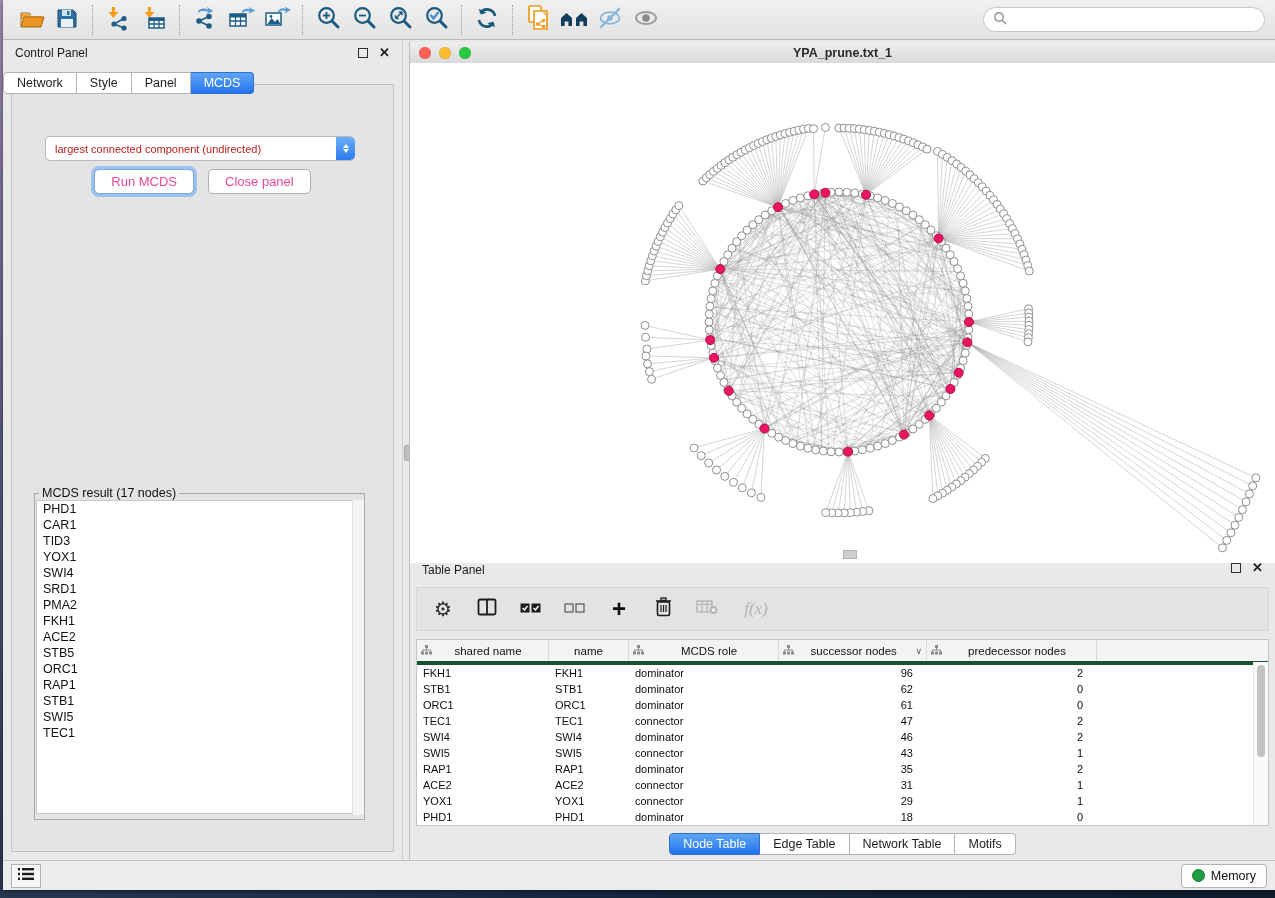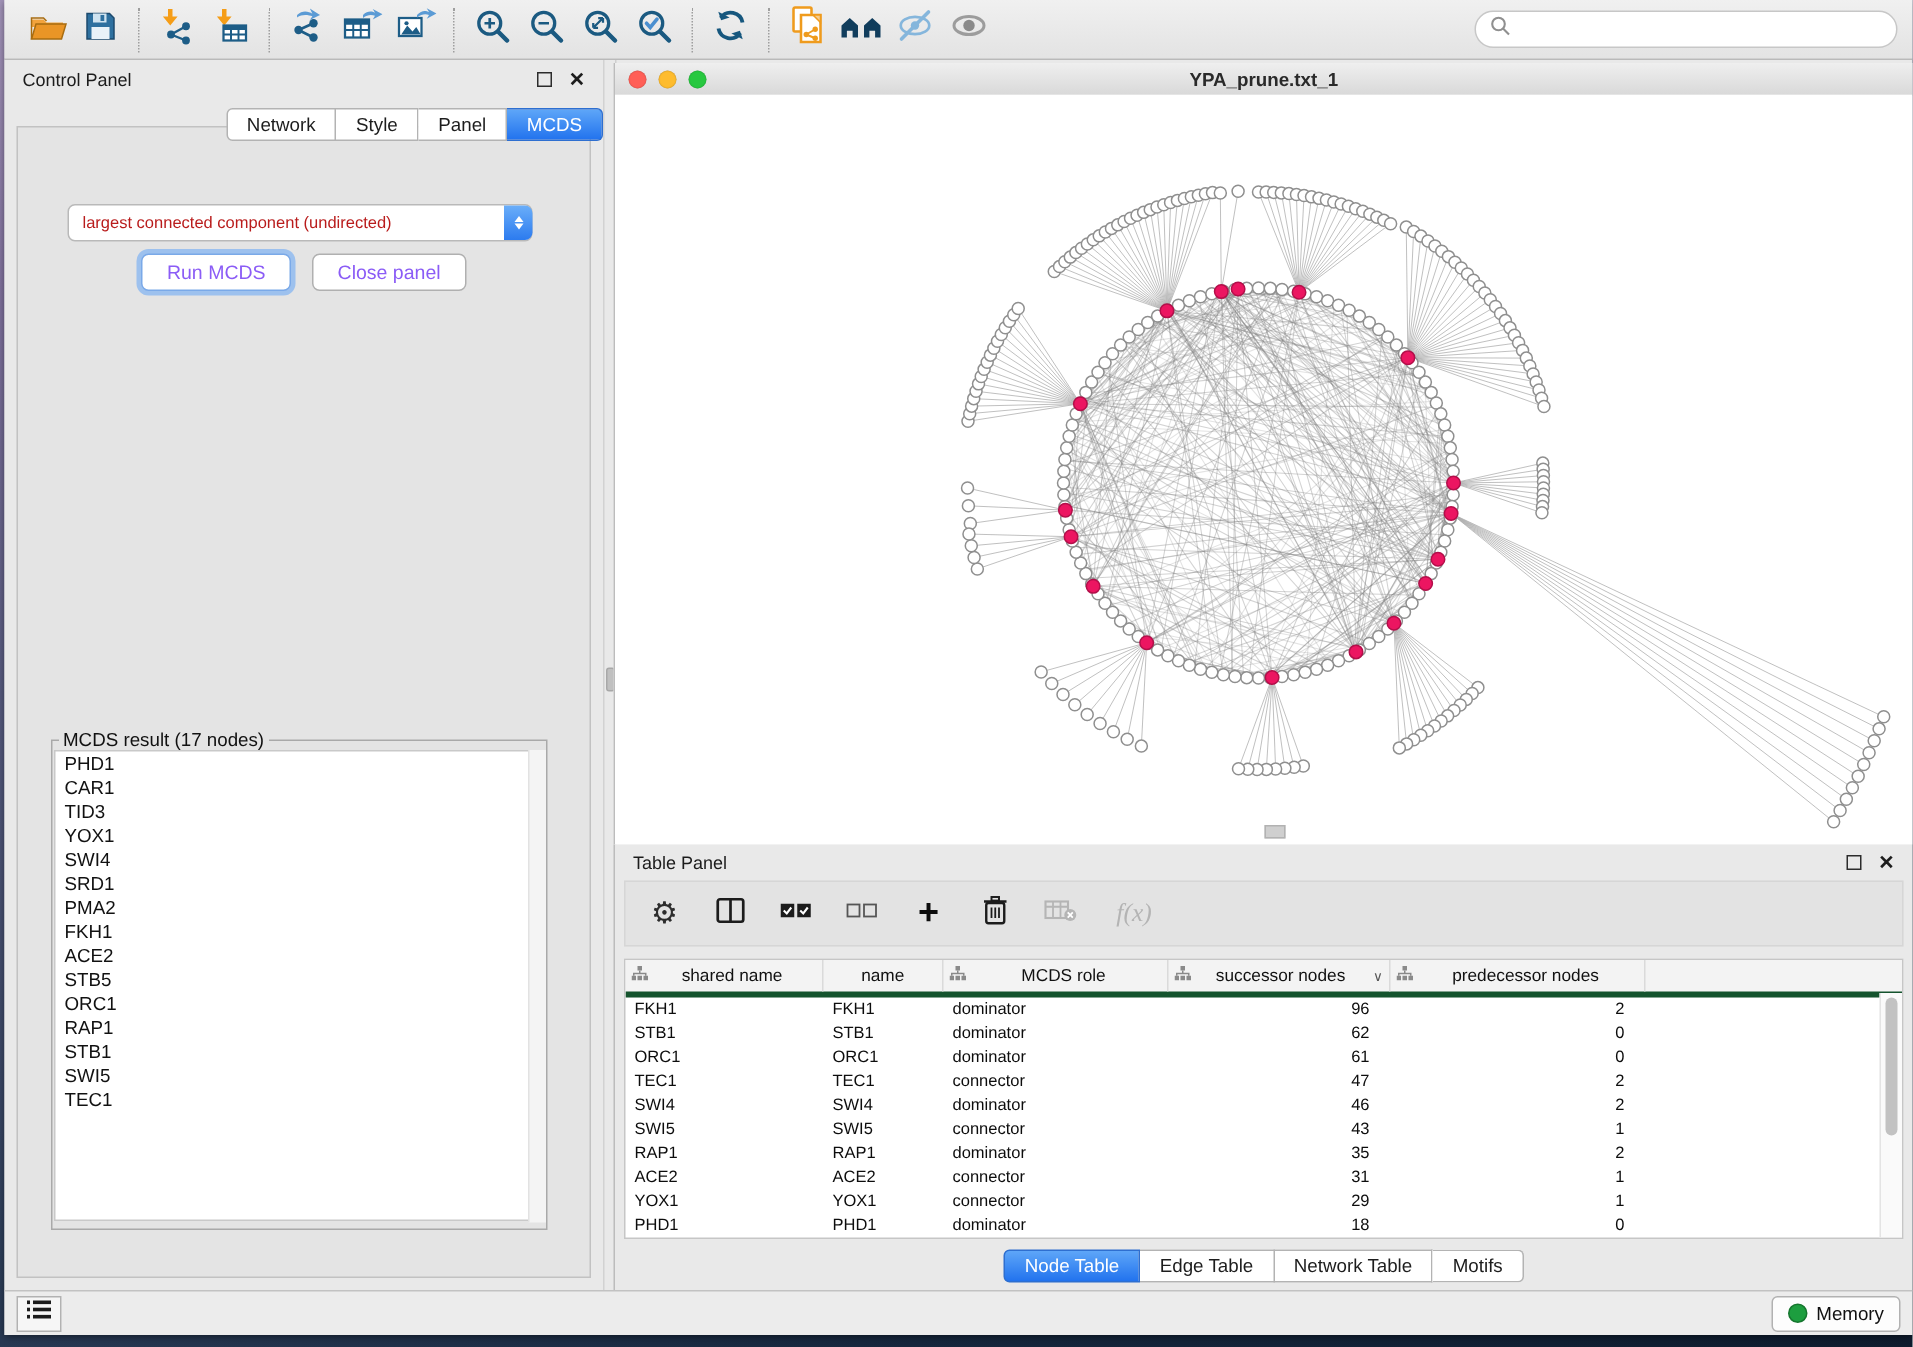--- a/index.html
+++ b/index.html
@@ -18,58 +18,58 @@
     display:flex;align-items:center;padding:0 9px;gap:6px;box-sizing:border-box}
   .search input{border:none;outline:none;flex:1;font-size:12px;font-family:"Liberation Sans",sans-serif;background:transparent}
   
   .win-btns{margin-left:auto;display:flex;gap:11px;align-items:center}
   .float-btn{width:8px;height:8px;border:1.5px solid #2c2c2c;display:inline-block}
   .close-btn{font-size:13px;font-weight:bold;color:#1d1d1d;line-height:10px}
   
   .control-panel{position:absolute;left:0;top:40px;width:399px;bottom:30px;background:#e9e9e9}
   .cp-titlebar{height:26px;display:flex;align-items:center;padding:0 12px;font-size:12px;color:#1c1c1c}
   .cp-body{position:absolute;left:8px;right:8px;top:44px;bottom:8px;border:1px solid #c2c2c2;background:#e4e4e4}
-  .seg-tabs{position:absolute;left:0;right:0;top:32px;display:flex;justify-content:flex-end;z-index:3}
+  .seg-tabs{position:absolute;left:0;right:0;top:32px;display:flex;justify-content:flex-start;z-index:3}
   .seg{height:20px;line-height:20px;padding:0 13px;font-size:12.5px;background:#fff;border:1px solid #b3b3b3;
     border-left:none;color:#1d1d1d;cursor:default}
   .seg:first-child{border-left:1px solid #b3b3b3;border-radius:4px 0 0 4px}
   .seg:last-child{border-radius:0 4px 4px 0}
   .seg.sel{background:linear-gradient(#5ea6f8,#2273ee);border-color:#2e6fd0;color:#fff}
   .opt-label{position:absolute;left:0;right:0;top:30px;text-align:center;font-size:13px;color:#111}
   .dropdown{position:absolute;left:33px;right:38px;top:51px;height:23px;background:#fff;border:1px solid #b9b9b9;
     border-radius:5px;display:flex;align-items:center}
   .dropdown .dd-text{flex:1;font-size:11px;padding-left:9px;color:#b91c1c;white-space:nowrap}
   .dd-stepper{width:19px;height:23px;margin:-1px -1px -1px 0;border-radius:0 5px 5px 0;
     background:linear-gradient(#6aaef9,#2c7bef);display:flex;flex-direction:column;align-items:center;justify-content:center;gap:1px}
   .dd-stepper i{width:0;height:0;border-left:3.5px solid transparent;border-right:3.5px solid transparent}
   .dd-up{border-bottom:4px solid #fff}.dd-dn{border-top:4px solid #fff}
   .btn-row{position:absolute;left:0;right:0;top:84px;display:flex;justify-content:center;gap:14px}
   .aqua-btn{height:23px;line-height:23px;padding:0 16px;background:#fff;border:1px solid #b0b0b0;border-radius:5px;
-    font-size:13px;color:#8b5cf6}
+    font-size:13px;color:#ec4899}
   .aqua-btn.focus{box-shadow:0 0 0 3px rgba(110,170,245,.6);border-color:#7aa9e8}
   .result-box{position:absolute;left:4px;right:10px;top:383px;bottom:13px;border:1px solid #a9a9a9;margin:18px;padding:0}
   .result-box legend{font-size:12.5px;color:#111;margin-left:4px;padding:0 3px}
   .result-list{position:absolute;left:1px;right:1px;top:0;bottom:1px;background:#fff;border:1px solid #c9c9c9;overflow:hidden}
   .result-scroll{position:absolute;top:0;bottom:0;right:0;width:11px;background:#f4f4f4;border-left:1px solid #e2e2e2}
   .mcds-item{font-size:12.5px;line-height:16px;padding-left:6px;color:#111}
   
   .v-splitter{position:absolute;left:399px;top:40px;width:7px;bottom:30px;background:#e9e9e9;border-left:1px solid #d2d2d2;border-right:1px solid #cfcfcf}
   .v-handle{position:absolute;left:1px;top:405px;width:4px;height:14px;background:#c0c0c0;border:1px solid #a8a8a8;border-radius:2px}
   
   .net-window{position:absolute;left:406px;top:42px;right:0;height:521px;background:#fff;border-left:1px solid #bcbcbc;box-sizing:border-box}
   .net-titlebar{height:21px;background:linear-gradient(#efefef,#d9d9d9);border-bottom:1px solid #a8a8a8;position:relative;
     display:flex;align-items:center;justify-content:center;font-size:12.5px;color:#2a2a2a;font-weight:bold}
   .lights{position:absolute;left:9px;top:4.5px;display:flex;gap:8px}
   .light{width:12px;height:12px;border-radius:50%;box-shadow:inset 0 0 1px rgba(0,0,0,.35)}
   .net-canvas{position:absolute;left:0;top:21px;right:0;bottom:0;background:#fff}
   .net-canvas svg{display:block}
   .h-handle{position:absolute;left:50%;bottom:4px;width:12px;height:7px;background:#cfcfcf;border:1px solid #b2b2b2}
   
   .table-panel{position:absolute;left:406px;top:563px;right:0;bottom:30px;background:#e9e9e9;border-left:1px solid #bcbcbc;box-sizing:border-box}
-  .tp-titlebar{height:24px;display:flex;align-items:center;padding:0 12px;font-size:12px;color:#1c1c1c}
+  .tp-titlebar{height:24px;display:flex;align-items:flex-start;padding:0 12px;font-size:12px;color:#1c1c1c}
   .tp-toolbar{height:44px;margin:0 6px;background:#e3e3e3;border:1px solid #d6d6d6;display:flex;align-items:center;
     padding:0 14px;gap:20px;box-sizing:border-box}
   .tp-ic{display:flex;align-items:center;justify-content:center;width:24px;height:24px}
   .fx{font-family:"Liberation Serif",serif;font-style:italic;font-size:17px;color:#b4b4b4}
   .plus{font-size:24px;font-weight:bold;color:#0d0d0d;line-height:20px}
   .gear{font-size:20px;color:#2d2d2d;line-height:20px}
   .tbl-wrap{position:absolute;left:6px;right:6px;top:76px;bottom:34px;background:#fff;border:1px solid #c6c6c6;overflow:hidden}
   .thead{display:flex;height:21px;background:#f3f3f3;border-bottom:4px solid #14532d}
   .th{display:flex;align-items:center;border-right:1px solid #dadada;font-size:11.5px;color:#111;box-sizing:border-box;padding:0 4px}
   .th .th-label{margin:0 auto}

